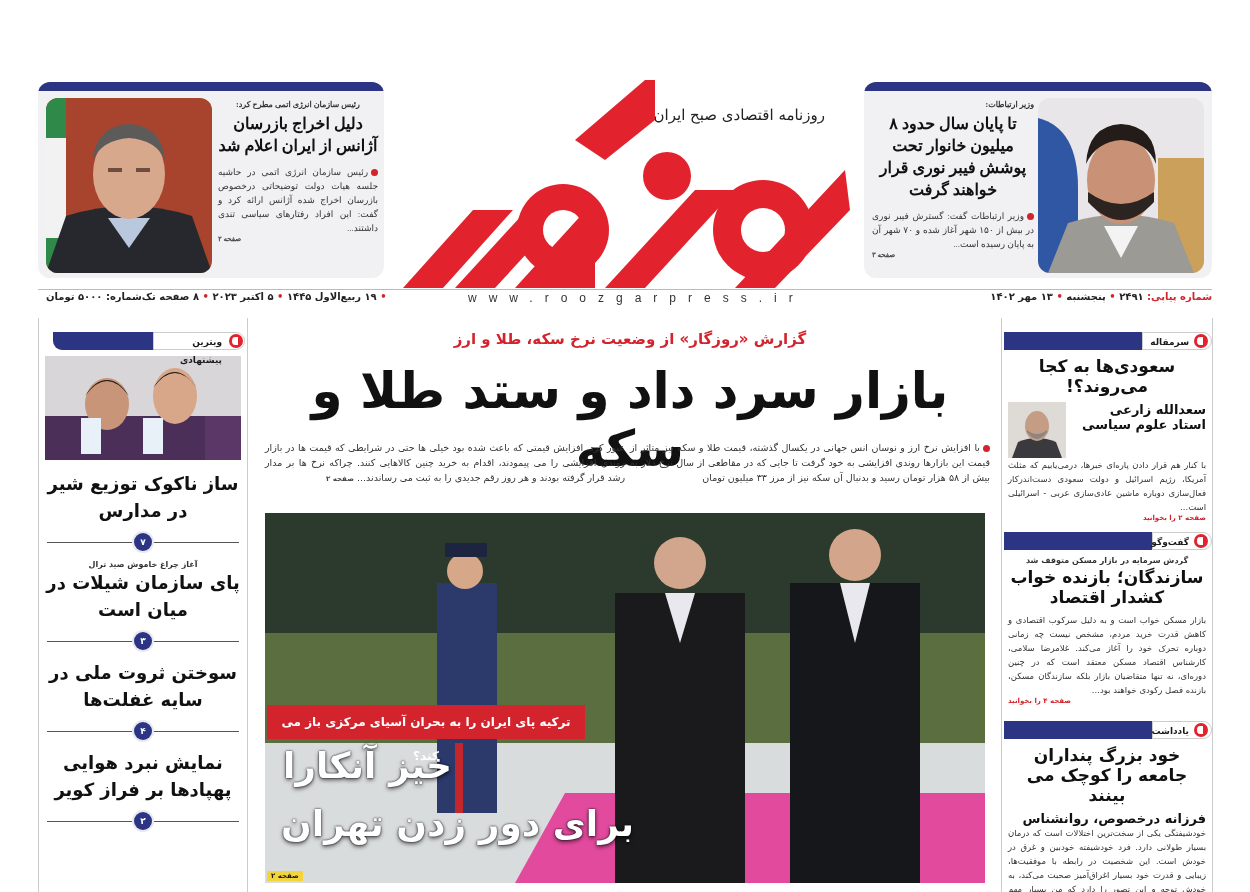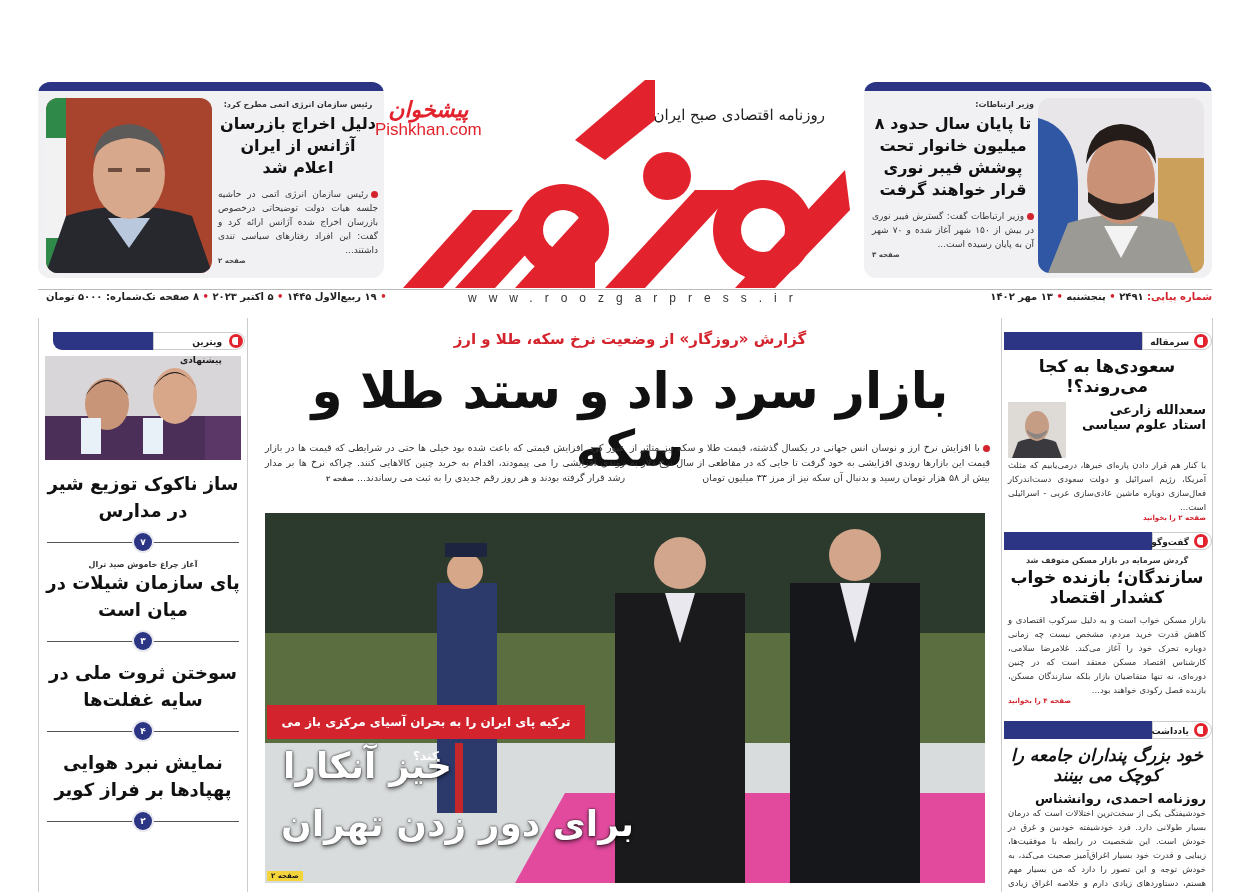--- a/index.html
+++ b/index.html
@@ -3,21 +3,21 @@
 <meta charset="utf-8">
 <style>
   * { box-sizing: border-box; margin: 0; padding: 0; }
   html, body { width: 1250px; height: 892px; background: #ffffff; overflow: hidden; }
   body { font-family: "DejaVu Sans", sans-serif; color: #1a1a1a; position: relative; }
 
   
   .top-box { position: absolute; top: 82px; height: 196px; background: #f1f1f3; border-radius: 12px; overflow: hidden; }
   .top-box .bar { position: absolute; top: 0; left: 0; right: 0; height: 9px; background: #2b3584; border-radius: 12px 12px 0 0; }
   .top-box .photo { position: absolute; top: 16px; width: 166px; height: 175px; border-radius: 12px; overflow: hidden; }
-  .top-box .txt { position: absolute; top: 18px; direction: rtl; text-align: center; }
+  .top-box .txt { position: absolute; top: 18px; direction: rtl; text-align: center; font-family: Liberation Serif, serif; }
   .kicker-sm { font-size: 8px; font-weight: bold; color: #333; margin-bottom: 4px; }
   .head-md { font-size: 16px; font-weight: bold; line-height: 22px; color: #111; }
   .body-sm { font-size: 9px; line-height: 14px; color: #333; text-align: justify; margin-top: 8px; }
   .pgref { font-size: 7px; color: #444; font-weight: bold; }
   .pgref.red { color: #d3232d; }
   .bullet { display: inline-block; width: 7px; height: 7px; border-radius: 50%; background: #d3232d; margin-left: 3px; vertical-align: middle; }
 
   
   .masthead { position: absolute; left: 395px; top: 80px; width: 460px; height: 210px; }
   .tagline { position: absolute; right: 30px; top: 26px; font-family: "DejaVu Serif", serif; font-size: 15px; color: #222; direction: rtl; }
@@ -131,24 +131,20 @@
       <circle cx="168" cy="150" r="20" fill="#fff"></circle>
       <polygon points="180,60 250,0 260,0 260,40 210,80"></polygon>
       <polygon points="120,208 200,120 200,208"></polygon>
       <circle cx="272" cy="96" r="24"></circle>
       <polygon points="210,208 300,110 340,110 250,208"></polygon>
       <circle cx="368" cy="150" r="50"></circle>
       <circle cx="368" cy="150" r="22" fill="#fff"></circle>
       <polygon points="340,208 450,90 455,130 380,208"></polygon>
     </g>
   </svg>
-  <div class="pishkhan">
-    <div class="fa">پیشخوان</div>
-    <div class="en">Pishkhan.com</div>
-  </div>
 </div>
 
 <div class="rule"></div>
 <div class="info-strip">
   <div class="right">
     <span>شماره پیاپی:</span>
     <span class="v">۲۴۹۱</span>
     <span class="red-dot">•</span>
     <span class="v">پنجشنبه</span>
     <span class="red-dot">•</span>
@@ -281,18 +277,18 @@
     <div class="r-body">بازار مسکن خواب است و به دلیل سرکوب اقتصادی و کاهش قدرت خرید مردم، مشخص نیست چه زمانی دوباره تحرک خود را آغاز می‌کند. غلامرضا سلامی، کارشناس اقتصاد مسکن معتقد است که در چنین دوره‌ای، نه تنها متقاضیان بازار بلکه سازندگان مسکن، بازنده فصل رکودی خواهند بود...</div>
     <div class="pgref red" style="text-align:left;">صفحه ۴ را بخوانید</div>
   </div>
 
   <div class="sec-head" style="margin-top:16px;">
     <div class="bluebar" style="left:2px; width:148px;"></div>
     <div class="label" style="left:150px; width:60px;">یادداشت</div>
     <div class="icon" style="left:192px;"></div>
   </div>
   <div class="r-block">
-    <div class="r-title" style="line-height:20px;font-style:italic;">خود بزرگ پنداران جامعه را کوچک می بینند</div>
-    <div class="r-author">روزنامه احمدی، روانشناس</div>
+    <div class="r-title" style="line-height:20px;">خود بزرگ پنداران جامعه را کوچک می بینند</div>
+    <div class="r-author">فرزانه درخصوص، روانشناس</div>
     <div class="r-body">خودشیفتگی یکی از سخت‌ترین اختلالات است که درمان بسیار طولانی دارد. فرد خودشیفته خودبین و غرق در خودش است. این شخصیت در رابطه با موفقیت‌ها، زیبایی و قدرت خود بسیار اغراق‌آمیز صحبت می‌کند، به خودش توجه و این تصور را دارد که من بسیار مهم هستم، دستاوردهای زیادی دارم و خلاصه اغراق زیادی درباره خودش دارد...</div>
     <div class="pgref red" style="text-align:left;">صفحه ۷ را بخوانید</div>
   </div>
 </div>
 
 </body></html>

